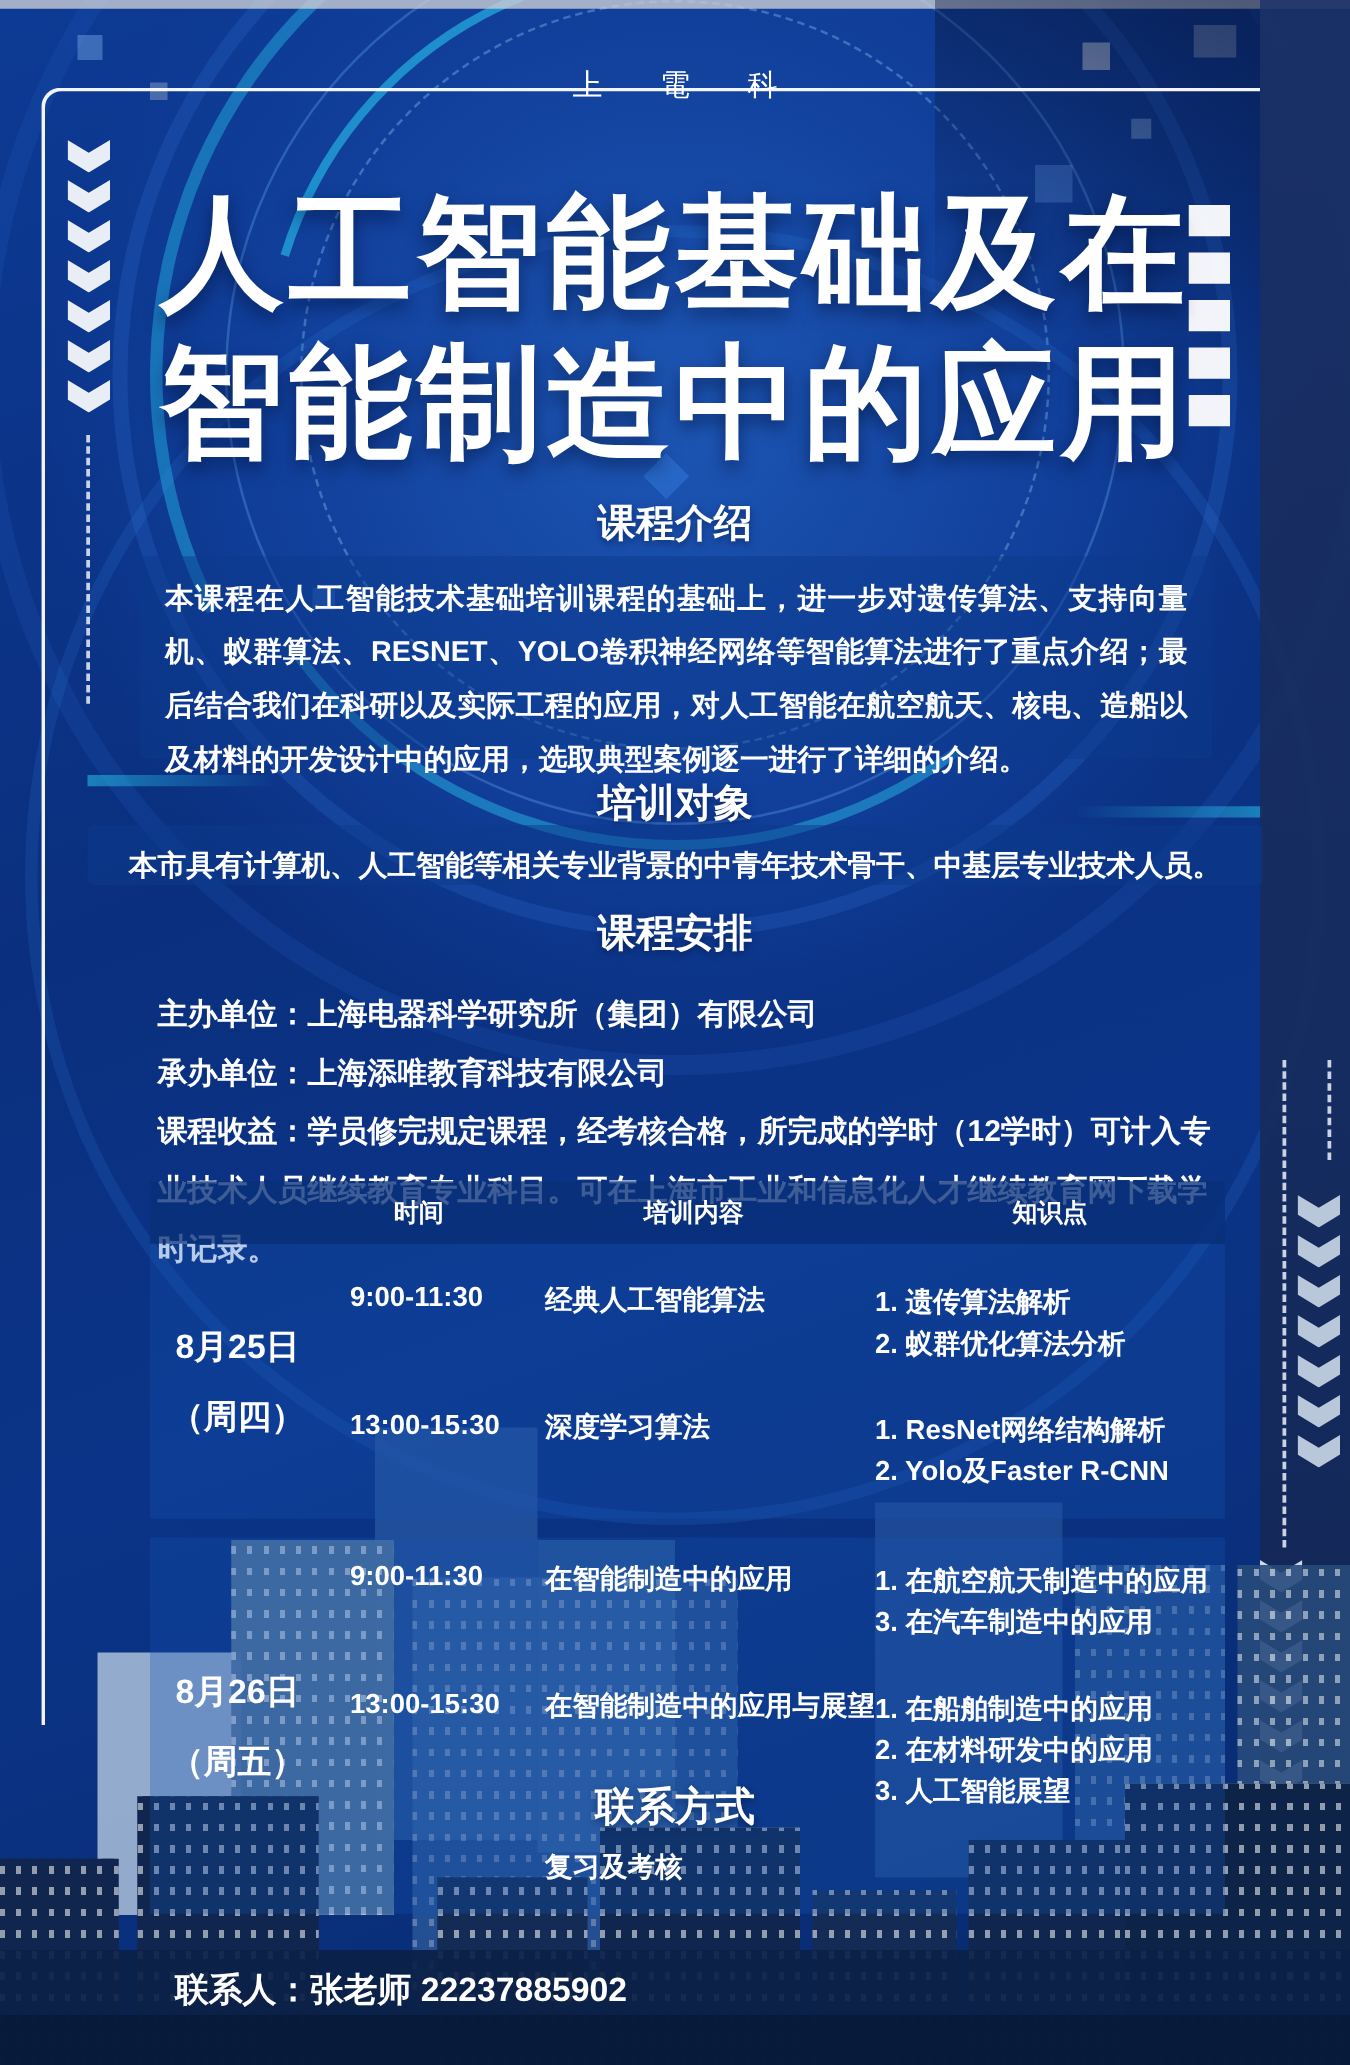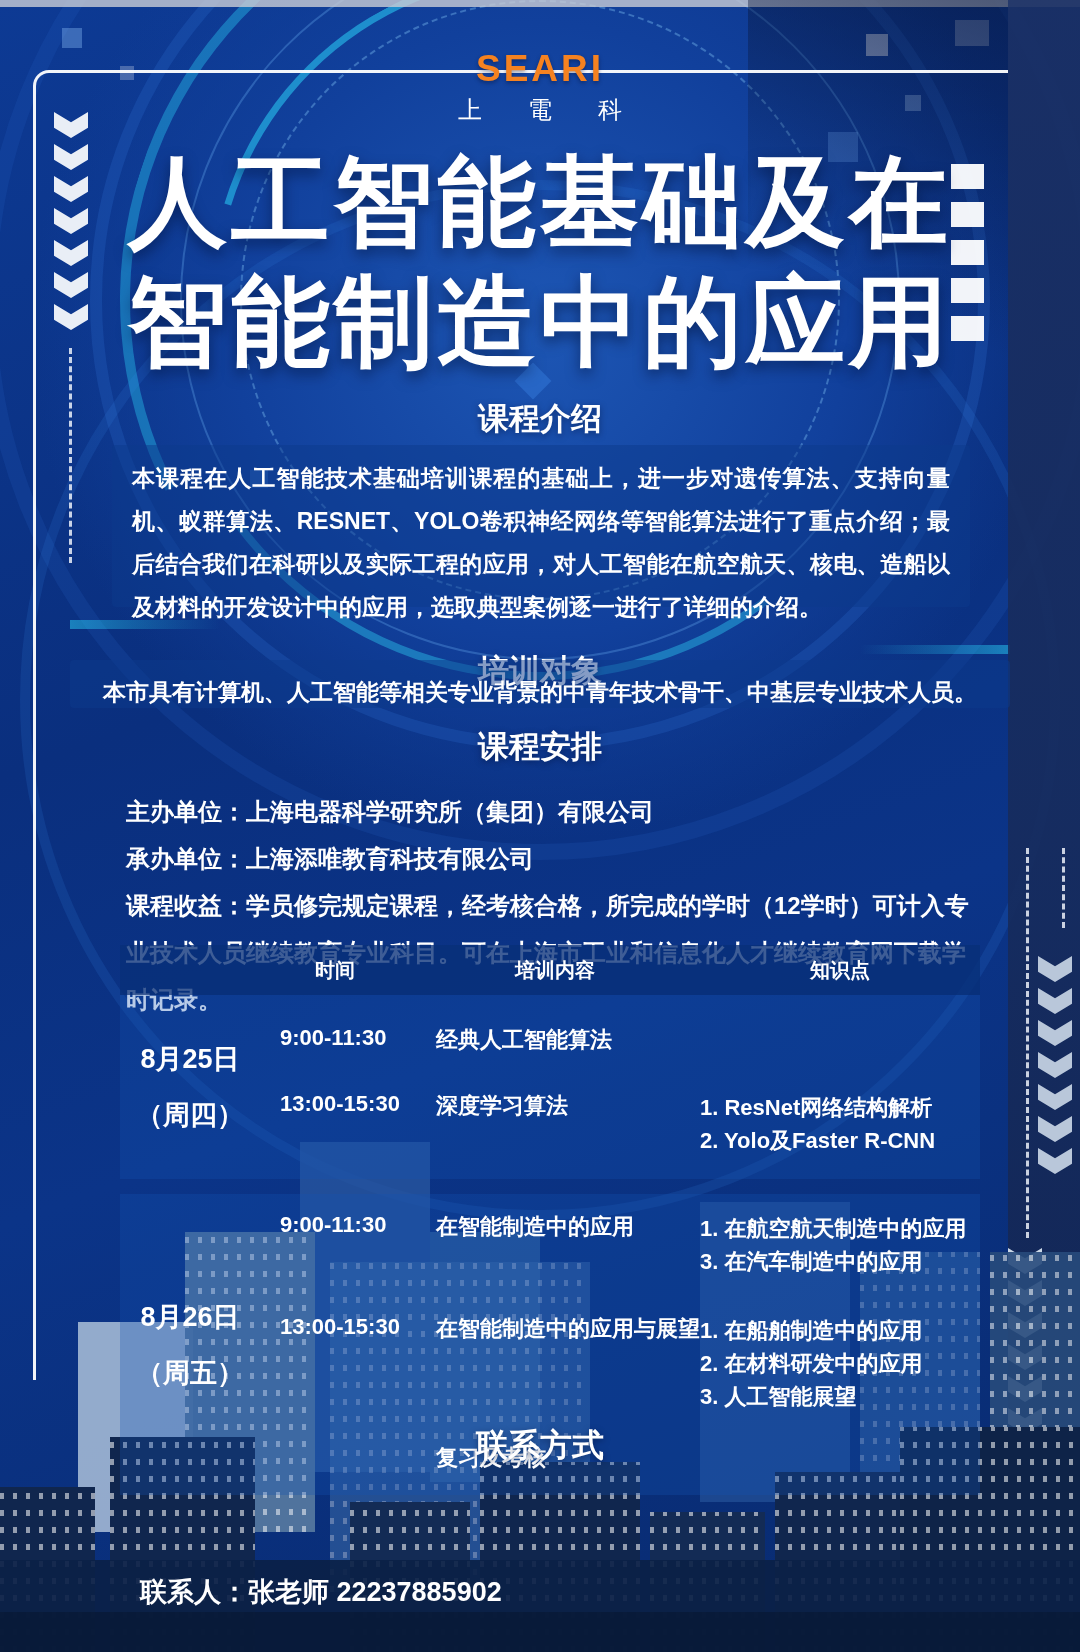--- a/index.html
+++ b/index.html
@@ -158,33 +158,32 @@
     <div class="bld win" style="--c:#10264e;left:480px;bottom:0px;width:160px;height:190px;"></div>
     <div class="bld win" style="--c:#132b55;left:650px;bottom:0px;width:115px;height:140px;"></div>
     <div class="bld win" style="--c:#10264e;left:775px;bottom:0px;width:150px;height:180px;"></div>
     <div class="bld win" style="--c:#0e2348;left:900px;bottom:0px;width:180px;height:225px;"></div>
     <div class="fg-band"></div>
     <div class="fg-band2"></div>
   </div>
 
   <div class="content">
     <div class="logo">
-      <div class="logo-main">SEARI</div>
       <div class="logo-sub">上 電 科</div>
     </div>
 
     <div class="title t1">人工智能基础及在</div>
     <div class="title t2">智能制造中的应用</div>
 
     <div class="sec-head" style="top:398px;">课程介绍</div>
     <div class="panel intro-panel">
       <div class="intro-text">本课程在人工智能技术基础培训课程的基础上，进一步对遗传算法、支持向量机、蚁群算法、RESNET、YOLO卷积神经网络等智能算法进行了重点介绍；最后结合我们在科研以及实际工程的应用，对人工智能在航空航天、核电、造船以及材料的开发设计中的应用，选取典型案例逐一进行了详细的介绍。</div>
     </div>
 
-    <div class="sec-head" style="top:650px;">培训对象</div>
+    <div class="sec-head" style="top:622px;">培训对象</div>
     <div class="panel aud-panel">
       <div class="aud-text">本市具有计算机、人工智能等相关专业背景的中青年技术骨干、中基层专业技术人员。</div>
     </div>
 
     <div class="sec-head" style="top:726px;">课程安排</div>
 
     <div class="org">
       <span>主办单位：</span><span>上海电器科学研究所（集团）有限公司</span><br>
       <span>承办单位：</span><span>上海添唯教育科技有限公司</span><br>
       <span>课程收益：</span><span>学员修完规定课程，经考核合格，所完成的学时（12学时）可计入专业技术人员继续教育专业科目。可在上海市工业和信息化人才继续教育网下载学时记录。</span>
@@ -201,20 +200,24 @@
       <div class="t-body">
         <div class="t-day">
           <div class="t-date">
             <div>8月25日</div>
             <div>（周四）</div>
           </div>
           <div>
             <div class="t-session s-pad1">
               <div class="t-time">9:00-11:30</div>
               <div class="t-content">经典人工智能算法</div>
+              <div class="t-points">
+                <div>1. 遗传算法解析</div>
+                <div>2. 蚁群优化算法分析</div>
+              </div>
             </div>
             <div class="t-session s-pad3">
               <div class="t-time">13:00-15:30</div>
               <div class="t-content">深度学习算法</div>
               <div class="t-points">
                 <div>1. ResNet网络结构解析</div>
                 <div>2. Yolo及Faster R-CNN</div>
               </div>
             </div>
           </div>

